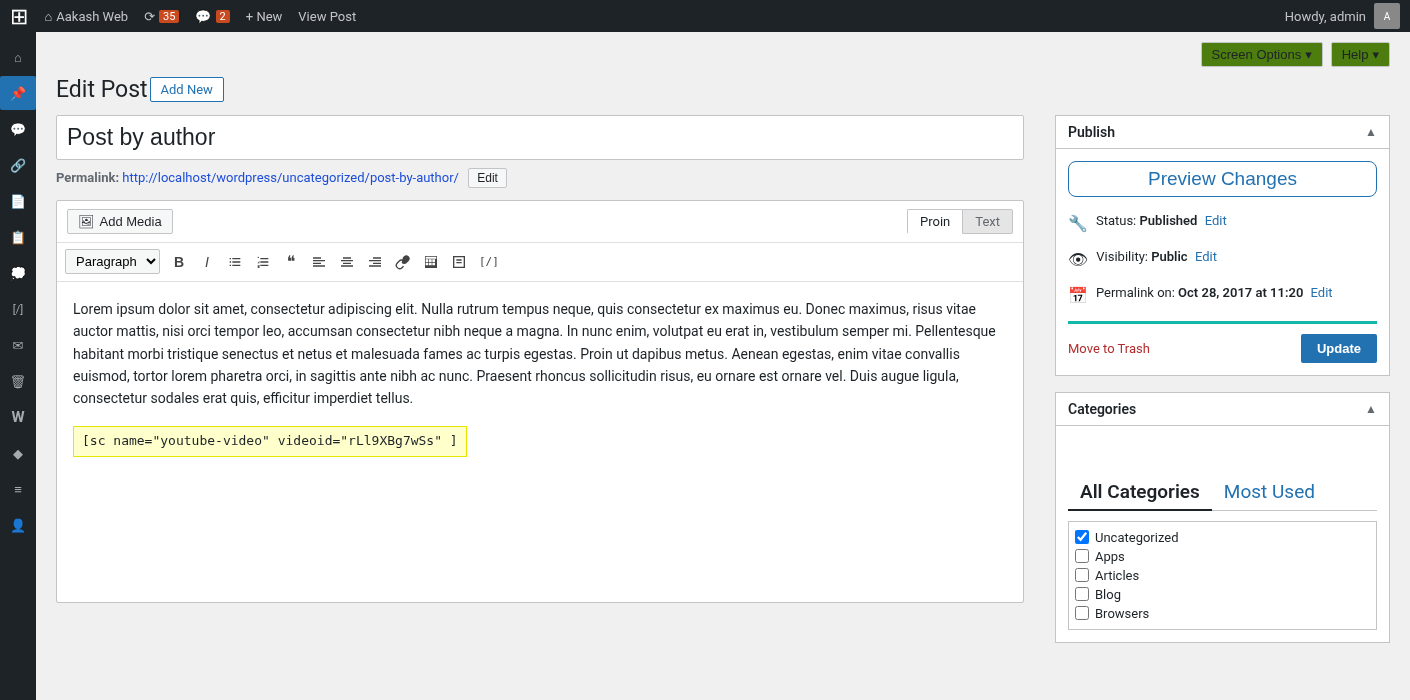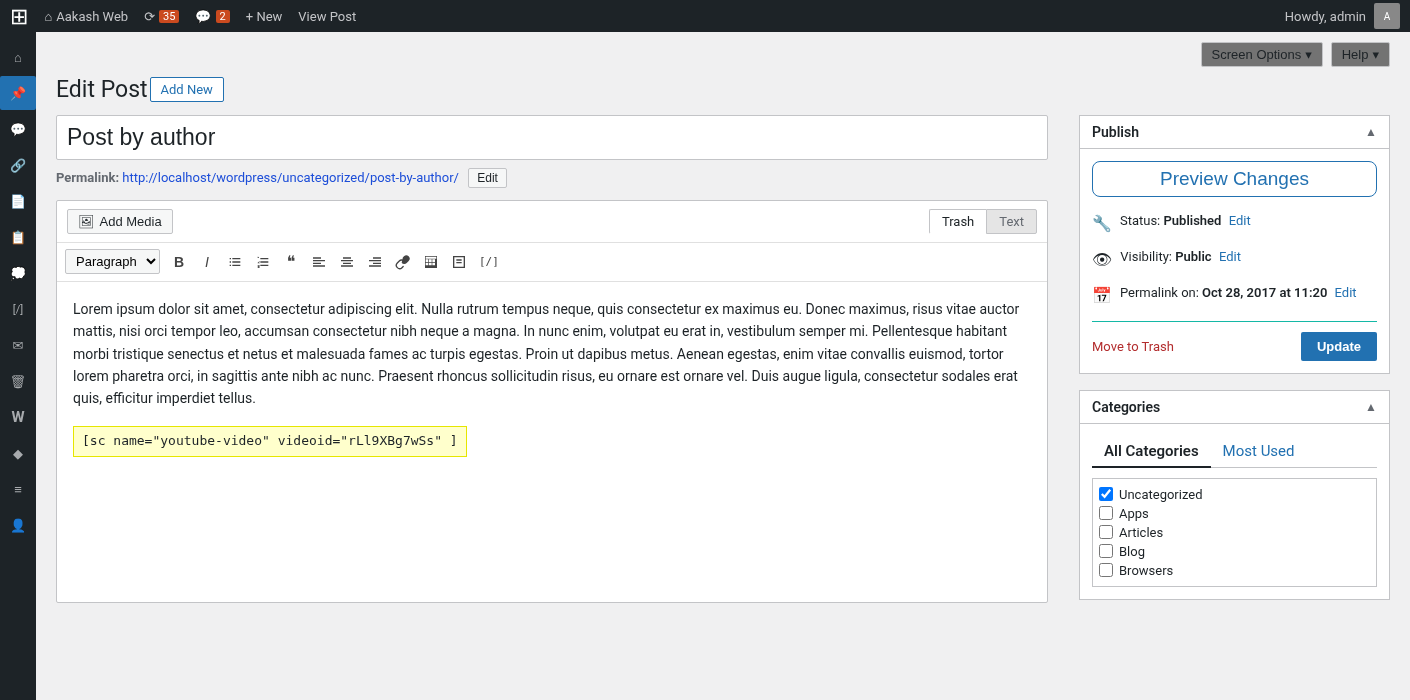--- a/index.html
+++ b/index.html
@@ -81,36 +81,36 @@
       display: inline-block;
     }
 
     .screen-options-row {
       display: flex;
       justify-content: flex-end;
       gap: 8px;
       margin-bottom: 8px;
     }
     .screen-options-btn {
-      background: #737373;
+      background: #4d7c0f;
       border: 1px solid #c3c4c7;
       color: #1d2327;
       padding: 4px 10px;
       cursor: pointer;
       border-radius: 2px;
       font-size: 13px;
       display: flex;
       align-items: center;
       gap: 4px;
     }
 
     
     .edit-post-layout { display: flex; gap: 31px; align-items: flex-start; }
     .main-column { flex: 1; min-width: 0; }
-    .side-column { width: 311px; flex-shrink: 0; }
+    .side-column { width: 335px; flex-shrink: 0; }
 
     
     .post-title-input {
       width: 100%;
       font-size: 23px;
       padding: 8px 10px;
       border: 1px solid #c3c4c7;
       background: #fff;
       border-radius: 2px;
       margin-bottom: 8px;
@@ -259,43 +259,44 @@
     .publish-meta span { color: #1d2327; }
     .publish-meta a { color: #2271b1; text-decoration: none; margin-left: 4px; }
     .publish-meta strong { font-weight: 600; }
 
     .publish-actions {
       display: flex;
       align-items: center;
       justify-content: space-between;
       margin-top: 12px;
       padding-top: 10px;
-      border-top: 1px solid #14b8a6;
+      border-top: 3px solid #14b8a6;
     }
     .move-to-trash { color: #b32d2e; text-decoration: none; font-size: 13px; cursor: pointer; }
     .update-btn {
       background: #2271b1;
       color: #fff;
       border: none;
       padding: 7px 16px;
       font-size: 13px;
       cursor: pointer;
       border-radius: 2px;
       font-weight: 600;
     }
 
     
     .cat-tabs { display: flex; gap: 0; margin-bottom: 10px; border-bottom: 1px solid #c3c4c7; }
     .cat-tab {
       padding: 6px 12px;
       cursor: pointer;
-      font-size: 15px;
+      font-size: 19px;
       color: #2271b1;
       border-bottom: 2px solid transparent;
       margin-bottom: -1px;
+      margin-top: 36px;
     }
     .cat-tab.active { color: #1d2327; border-bottom-color: #1d2327; font-weight: 600; }
 
     .cat-list { max-height: 150px; overflow-y: auto; border: 1px solid #c3c4c7; padding: 6px; }
     .cat-item { display: flex; align-items: center; gap: 6px; padding: 2px 0; font-size: 13px; }
     .cat-checkbox { width: 14px; height: 14px; cursor: pointer; }
 
     
     ::-webkit-scrollbar { width: 8px; }
     ::-webkit-scrollbar-track { background: #f1f1f1; }
@@ -383,21 +384,21 @@
 
         
         <div class="editor-box">
 
           <div class="editor-toolbar-top">
             <button class="add-media-btn">
               <span>🖼</span>
               <span>Add Media</span>
             </button>
             <div class="visual-text-tabs">
-              <div class="vt-tab active">Trash</div>
+              <div class="vt-tab active">Proin</div>
               <div class="vt-tab">Text</div>
             </div>
           </div>
 
           <div class="format-toolbar">
             <select class="format-select">
               <option>Paragraph</option>
             </select>
             <button class="fmt-btn" style="font-weight:bold;">B</button>
             <button class="fmt-btn" style="font-style:italic;">I</button>

